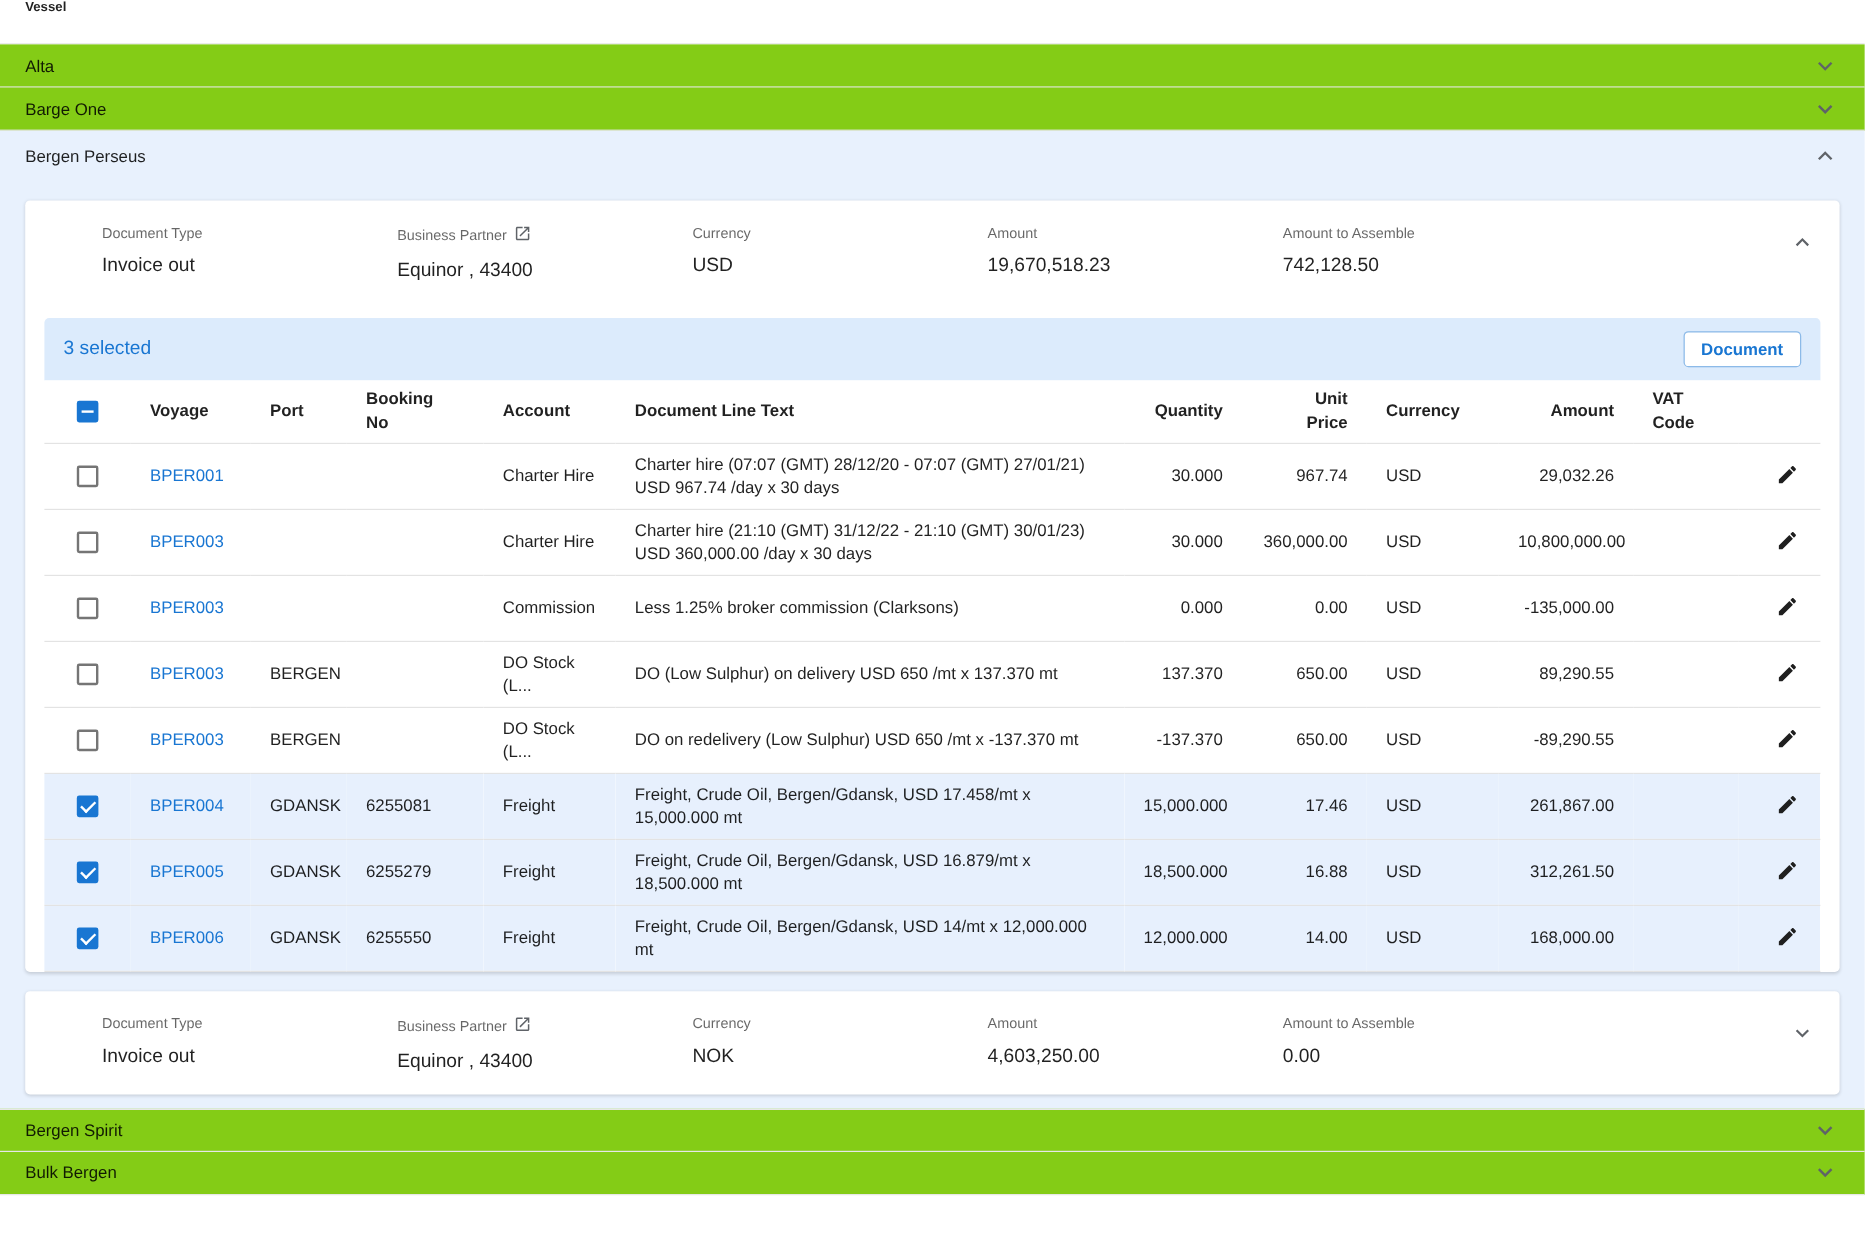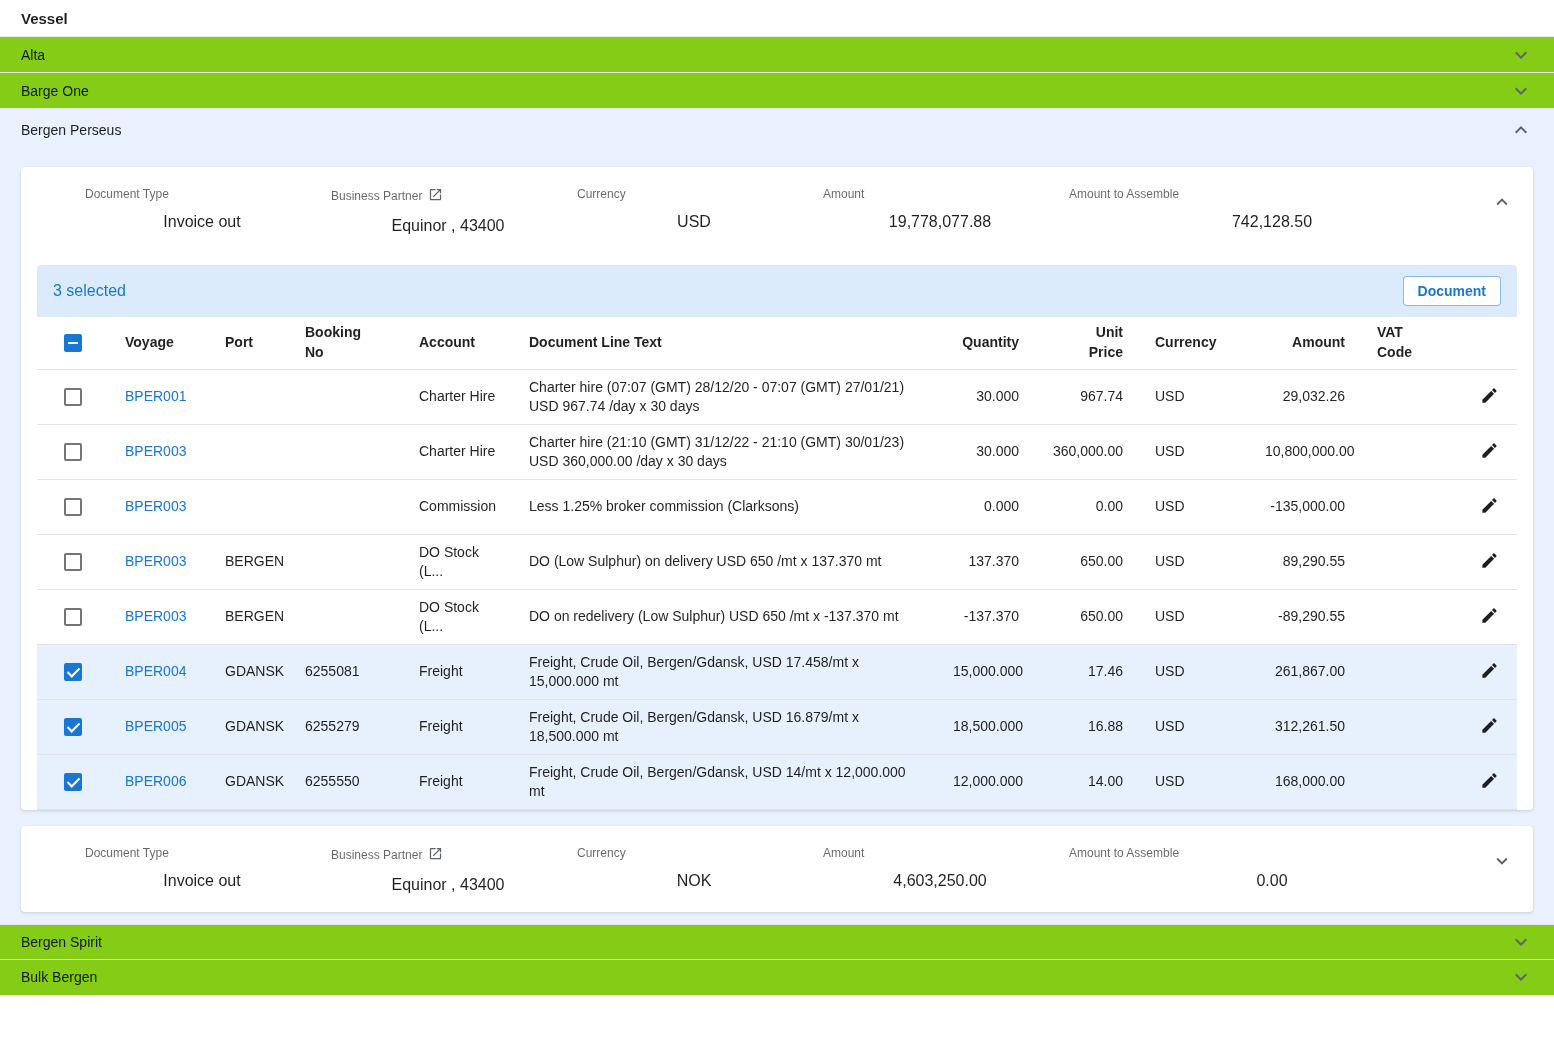--- a/index.html
+++ b/index.html
@@ -9,24 +9,23 @@
     font-family: "Liberation Sans", sans-serif;
     color: rgba(0,0,0,0.87);
     background: #fff;
     font-size: 14px;
   }
 
   
   .vessel-header {
     height: 37px;
     display: flex;
-    align-items: center;
     padding: 0 21px;
     border-bottom: 1px solid #e7e7e7;
-    font-size: 15px;
+    font-size: 11px;
     font-weight: bold;
   }
   .acc-row {
     height: 36px;
     display: flex;
     align-items: center;
     justify-content: space-between;
     padding: 0 21px;
     border-bottom: 1px solid #e7e7e7;
     font-size: 14px;
@@ -84,21 +83,21 @@
   .field { width: 246px; padding-right: 12px; }
   .field.grow { flex: 1; }
   .field-label {
     font-size: 12px;
     color: rgba(0,0,0,0.6);
     display: flex;
     align-items: center;
     gap: 6px;
   }
   .field-label svg { fill: #5f6368; cursor: pointer; }
-  .field-value { font-size: 16px; margin-top: 12px; text-align: center; }
+  .field-value { font-size: 16px; margin-top: 12px; }
   .collapse-btn {
     margin-left: auto;
     background: none;
     border: none;
     padding: 4px;
     cursor: pointer;
     display: flex;
     align-items: center;
   }
   .collapse-btn svg { fill: #5f6368; }
@@ -238,21 +237,21 @@
           </span>
         </div>
         <div class="field-value">Equinor , 43400</div>
       </div>
       <div class="field">
         <div class="field-label">Currency</div>
         <div class="field-value">USD</div>
       </div>
       <div class="field">
         <div class="field-label">Amount</div>
-        <div class="field-value">19,778,077.88</div>
+        <div class="field-value">19,670,518.23</div>
       </div>
       <div class="field grow">
         <div class="field-label">Amount to Assemble</div>
         <div class="field-value">742,128.50</div>
       </div>
       <button class="collapse-btn up">
         <svg viewBox="0 0 24 24" width="22" height="22">
             <path d="M7.41 8.59 12 13.17l4.59-4.58L18 10l-6 6-6-6z"></path>
           </svg>
       </button>

